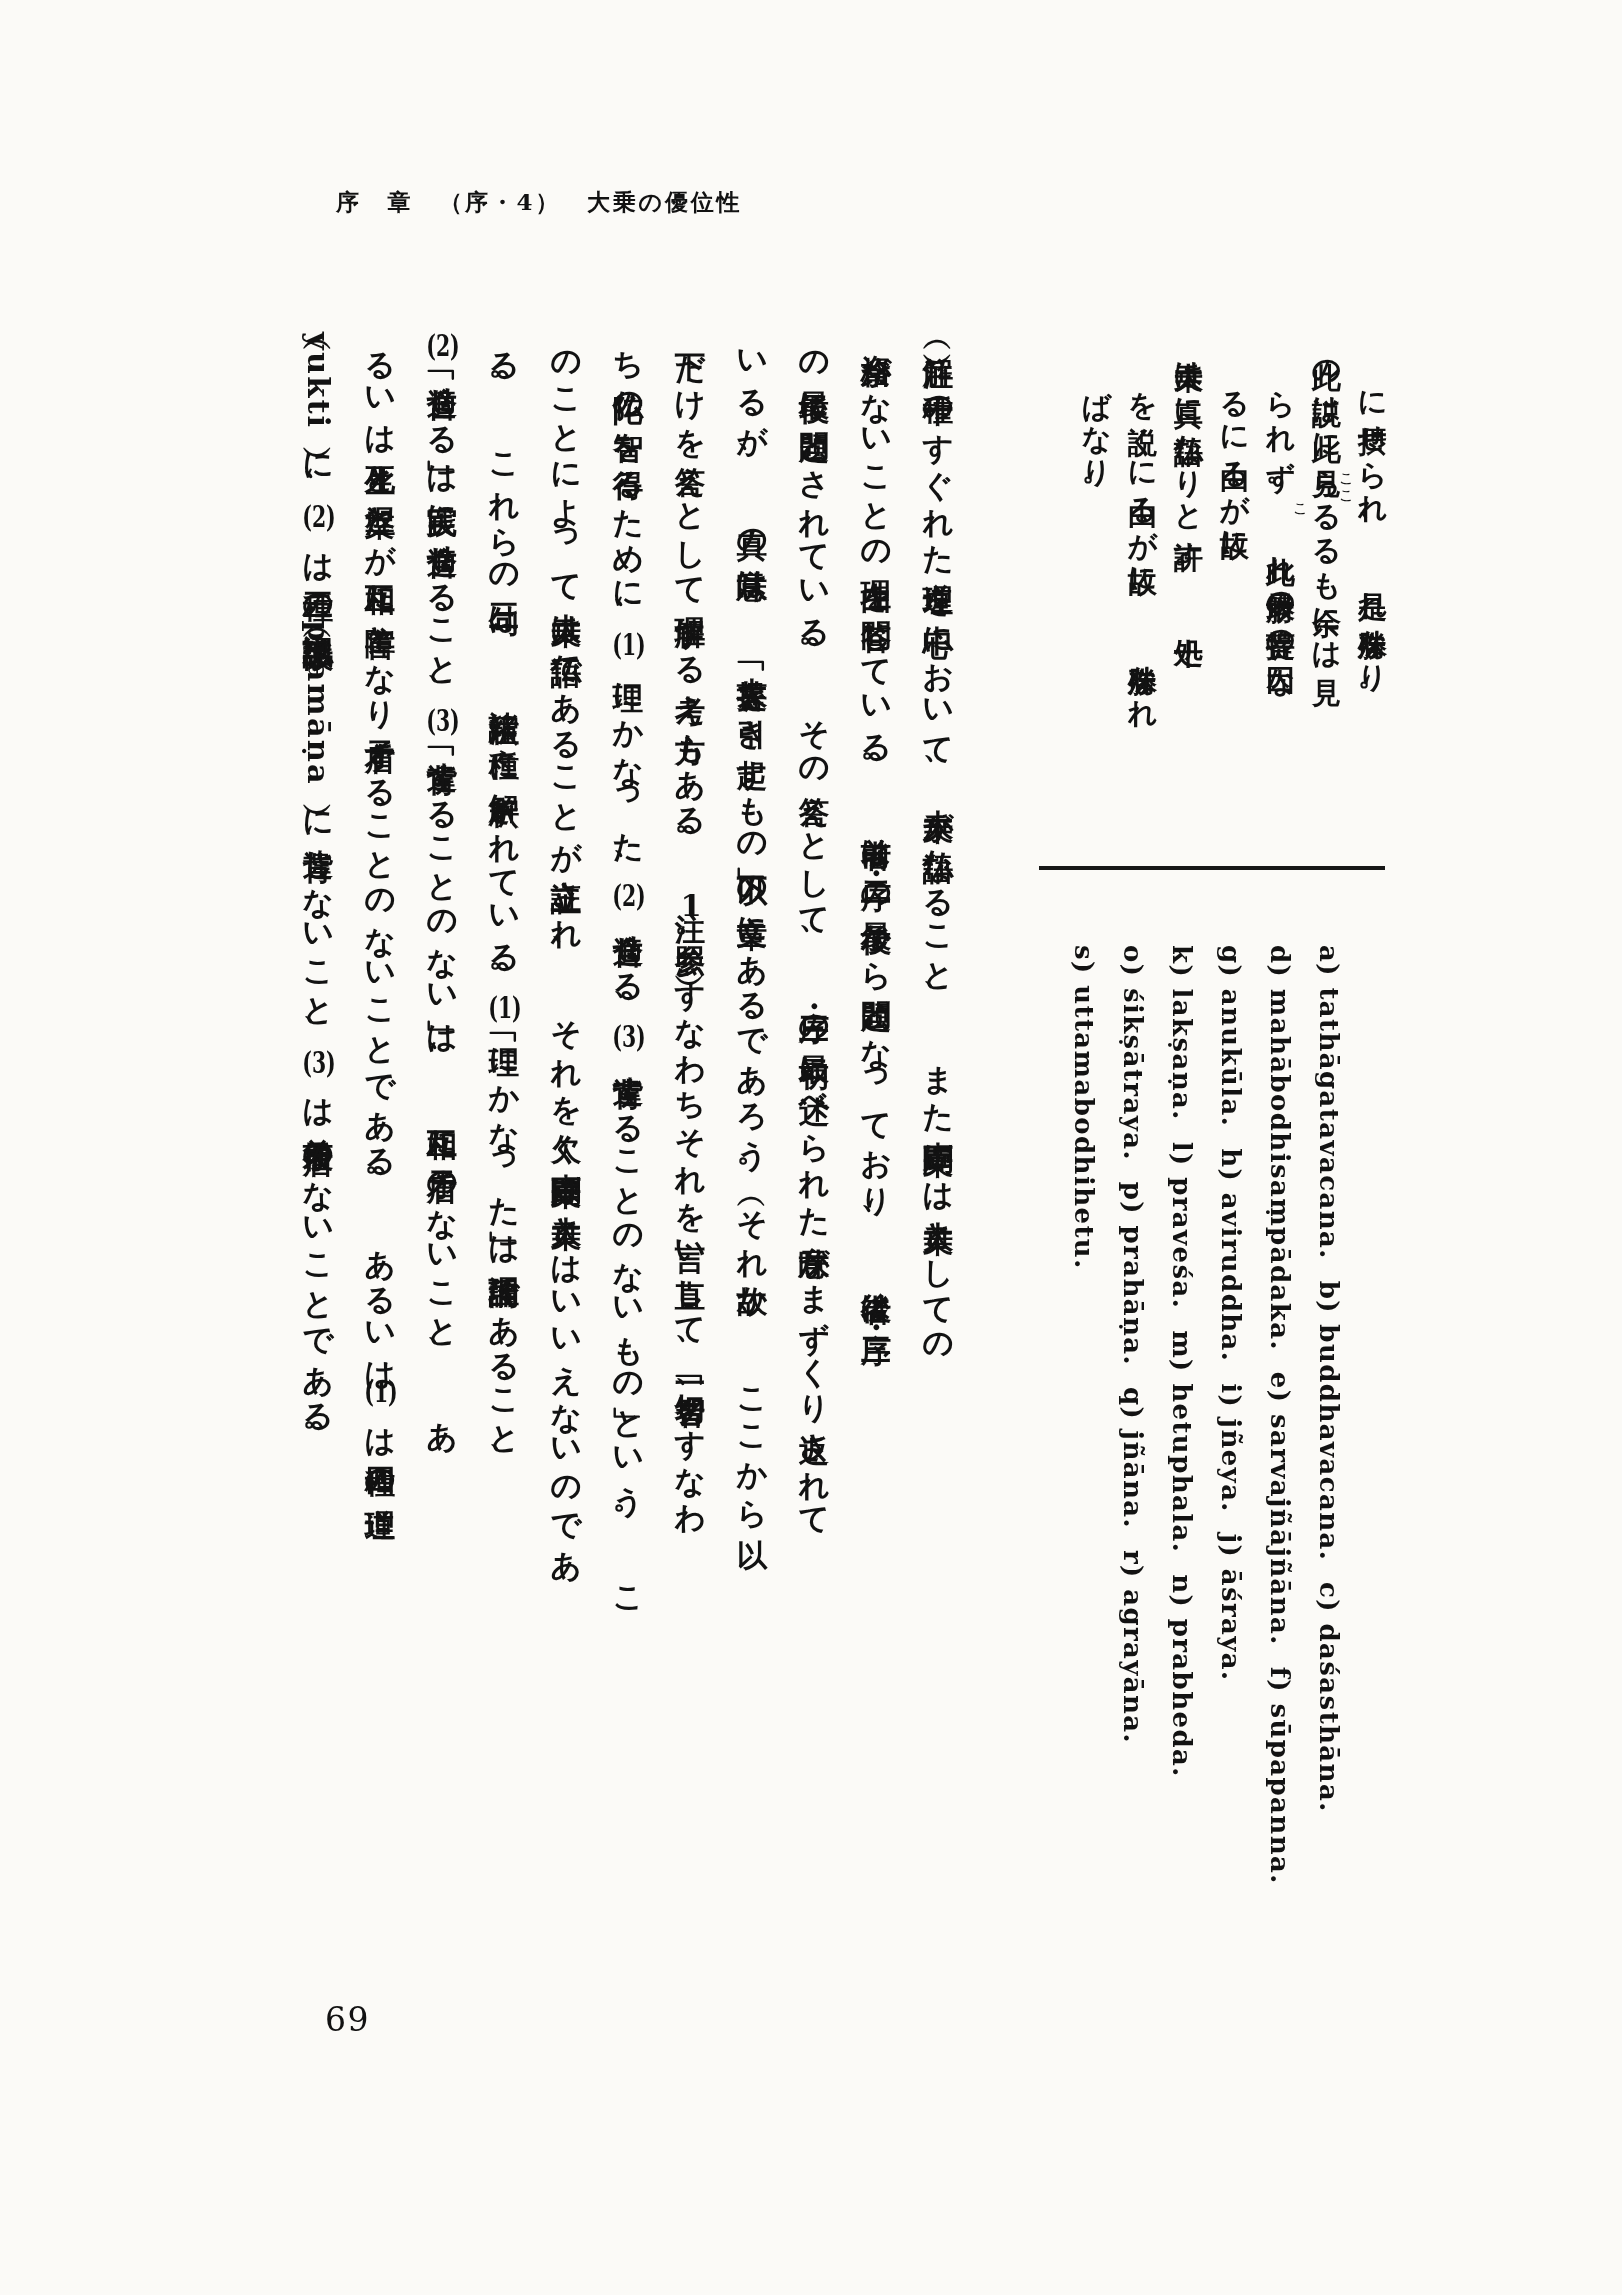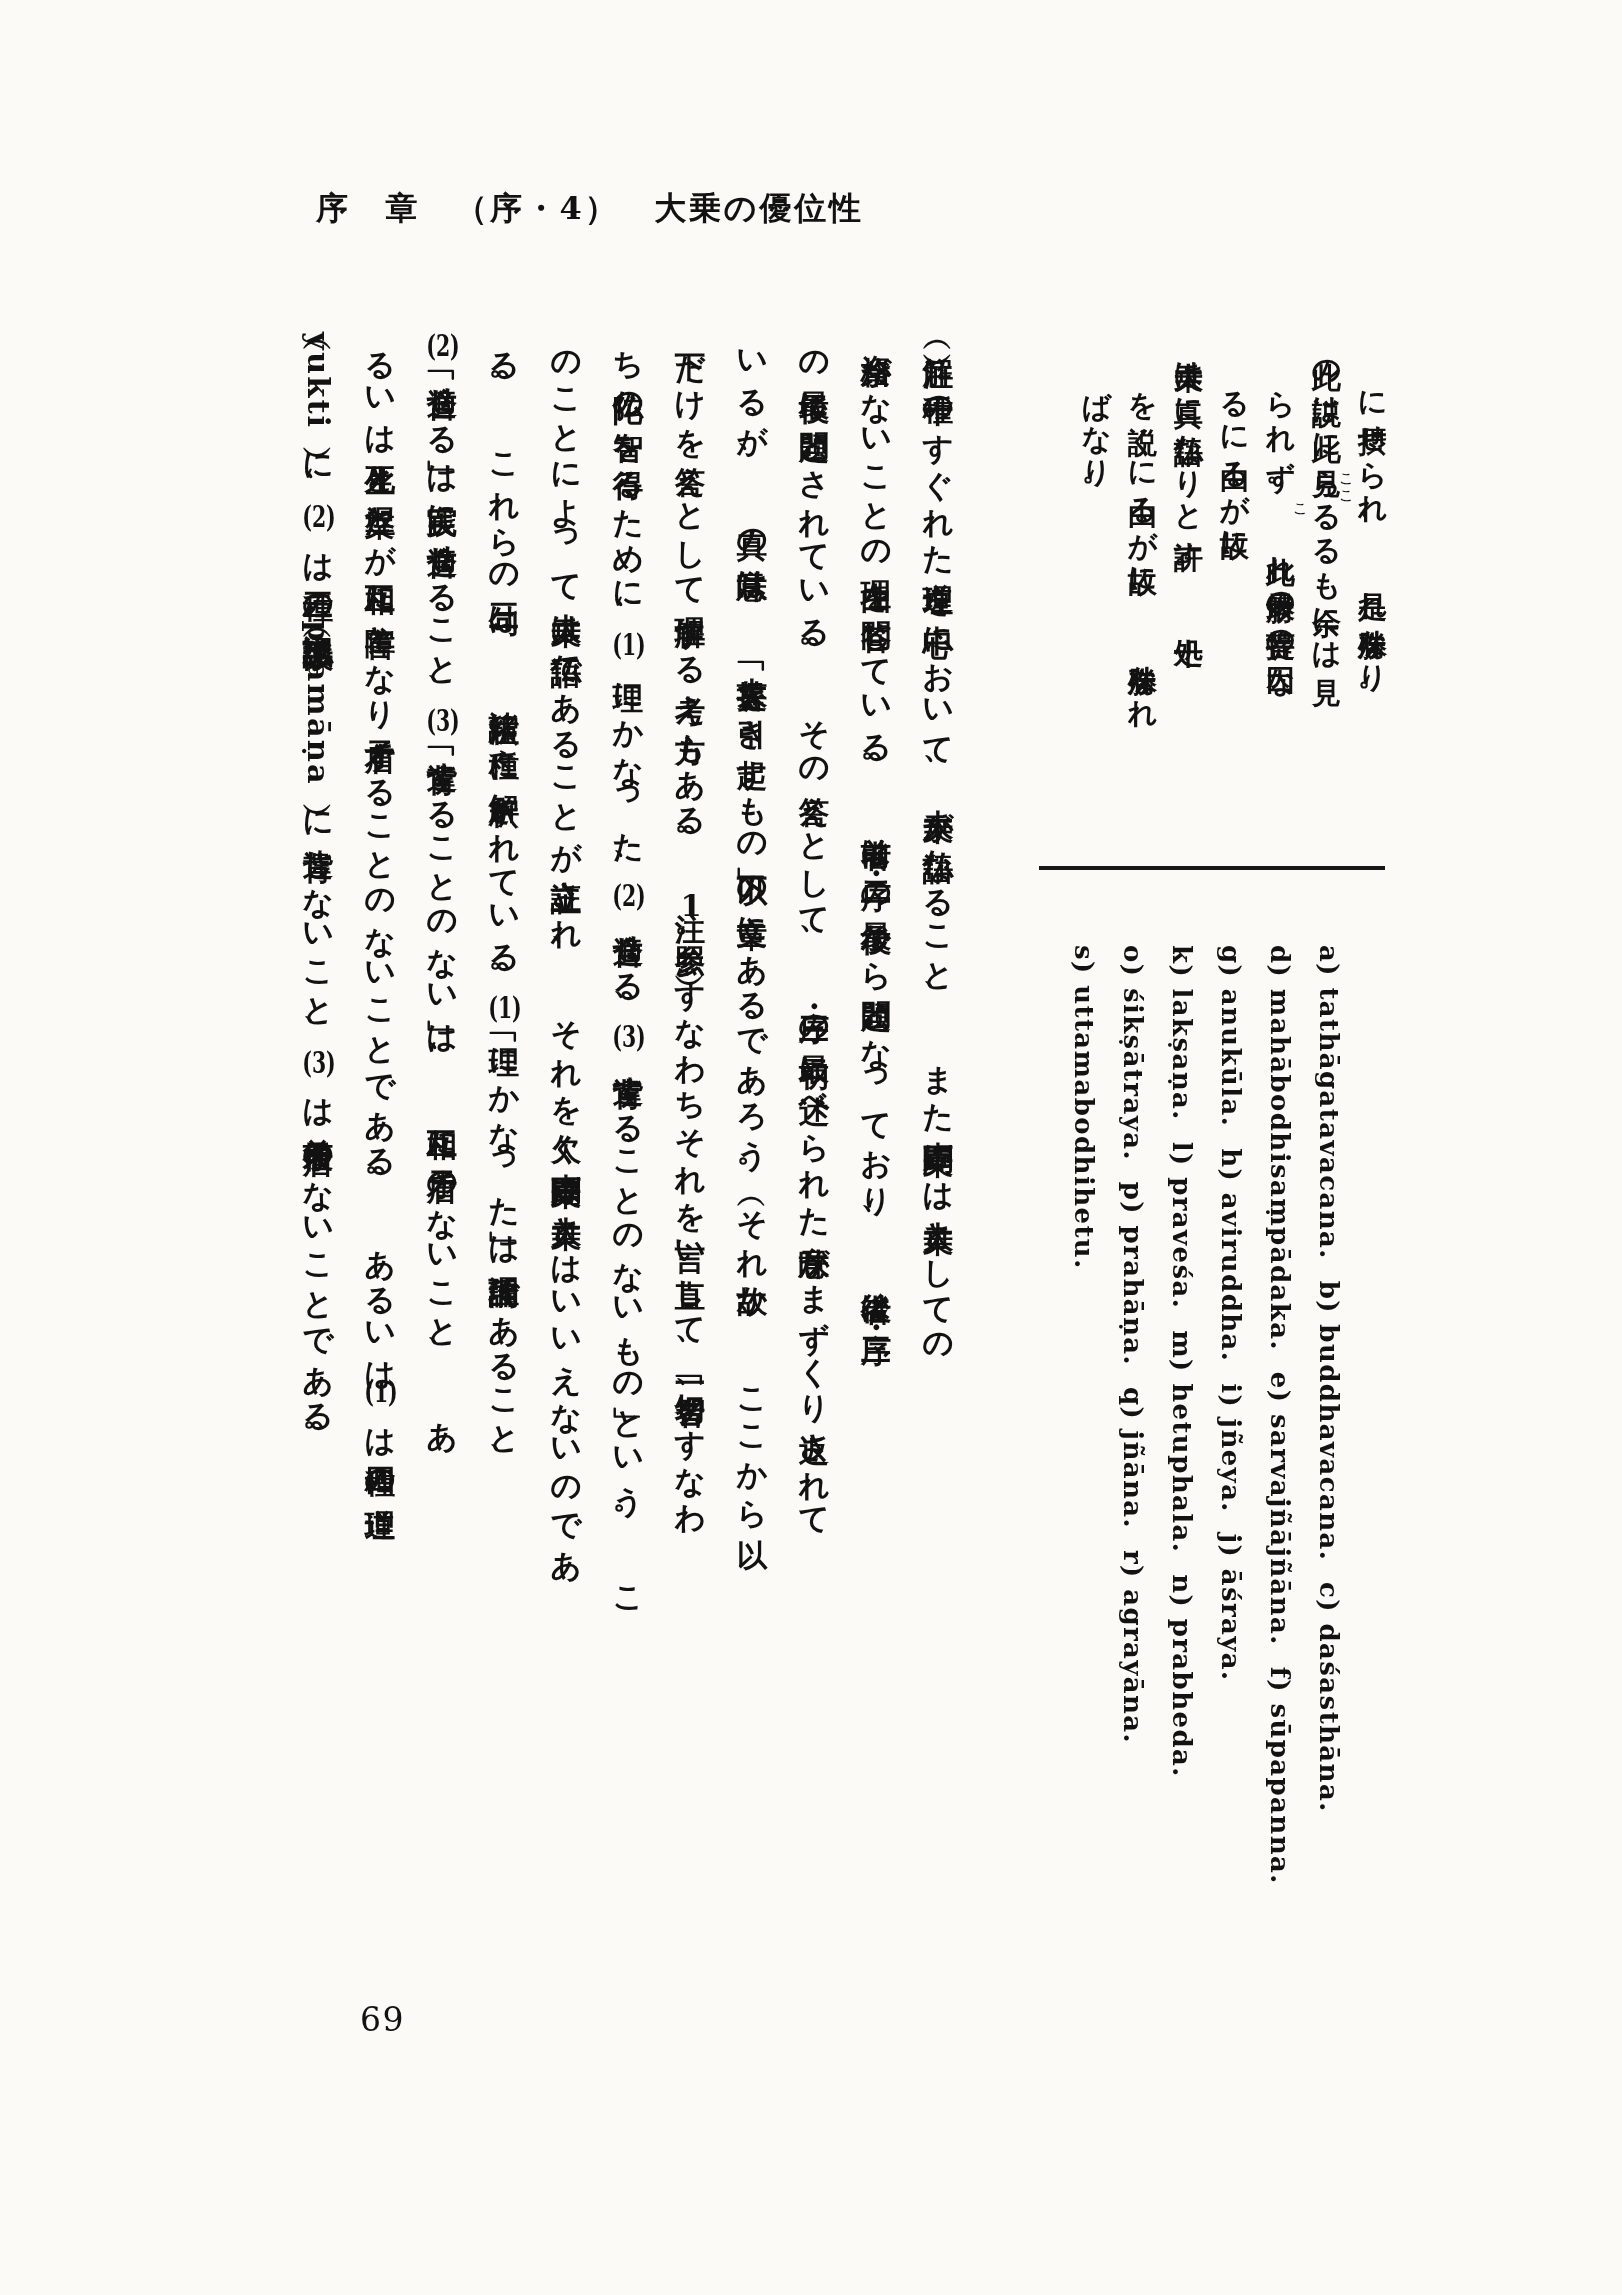--- a/index.html
+++ b/index.html
@@ -3,22 +3,22 @@
 <meta charset="utf-8">
 <style>
   html,body{margin:0;padding:0;}
   body{
     width:1622px;height:2295px;position:relative;
     background:#fbfaf7;color:#121212;
     font-family:"DejaVu Serif","Liberation Serif",serif;
     overflow:hidden;
   }
   .header{
-    position:absolute;left:316px;top:187px;
-    font-size:32px;letter-spacing:2.8px;font-weight:600;
+    position:absolute;left:336px;top:187px;
+    font-size:23px;letter-spacing:2.8px;font-weight:600;
     white-space:pre;
   }
   
   .verse{
     position:absolute;top:339px;right:226px;height:514px;
     writing-mode:vertical-rl;
     font-size:29px;line-height:46px;letter-spacing:1.4px;
     font-weight:600;
   }
   .vcol{margin:0;white-space:pre;}
@@ -46,21 +46,21 @@
   .commentary{
     position:absolute;top:330px;right:652px;height:1679px;
     writing-mode:vertical-rl;
     font-size:30.5px;line-height:62px;letter-spacing:2.1px;
     font-weight:600;
   }
   .ccol{margin:0;white-space:pre;}
   .tcy{text-combine-upright:all;letter-spacing:0;}
   .pagenum{
     position:absolute;left:325px;top:2000px;
-    font-size:33px;letter-spacing:1.4px;margin-left:35px;
+    font-size:33px;letter-spacing:1.4px;
   }
 </style>
 </head>
 <body>
 
 <div class="header">序　章　（序・4）　大乗の優位性</div>
 
 <div class="verse">
   <p class="vcol ind">に摂せられ、　是れ殊勝なり。</p>
   <p class="vcol">此の説は此に見らるるも余には見</p>

